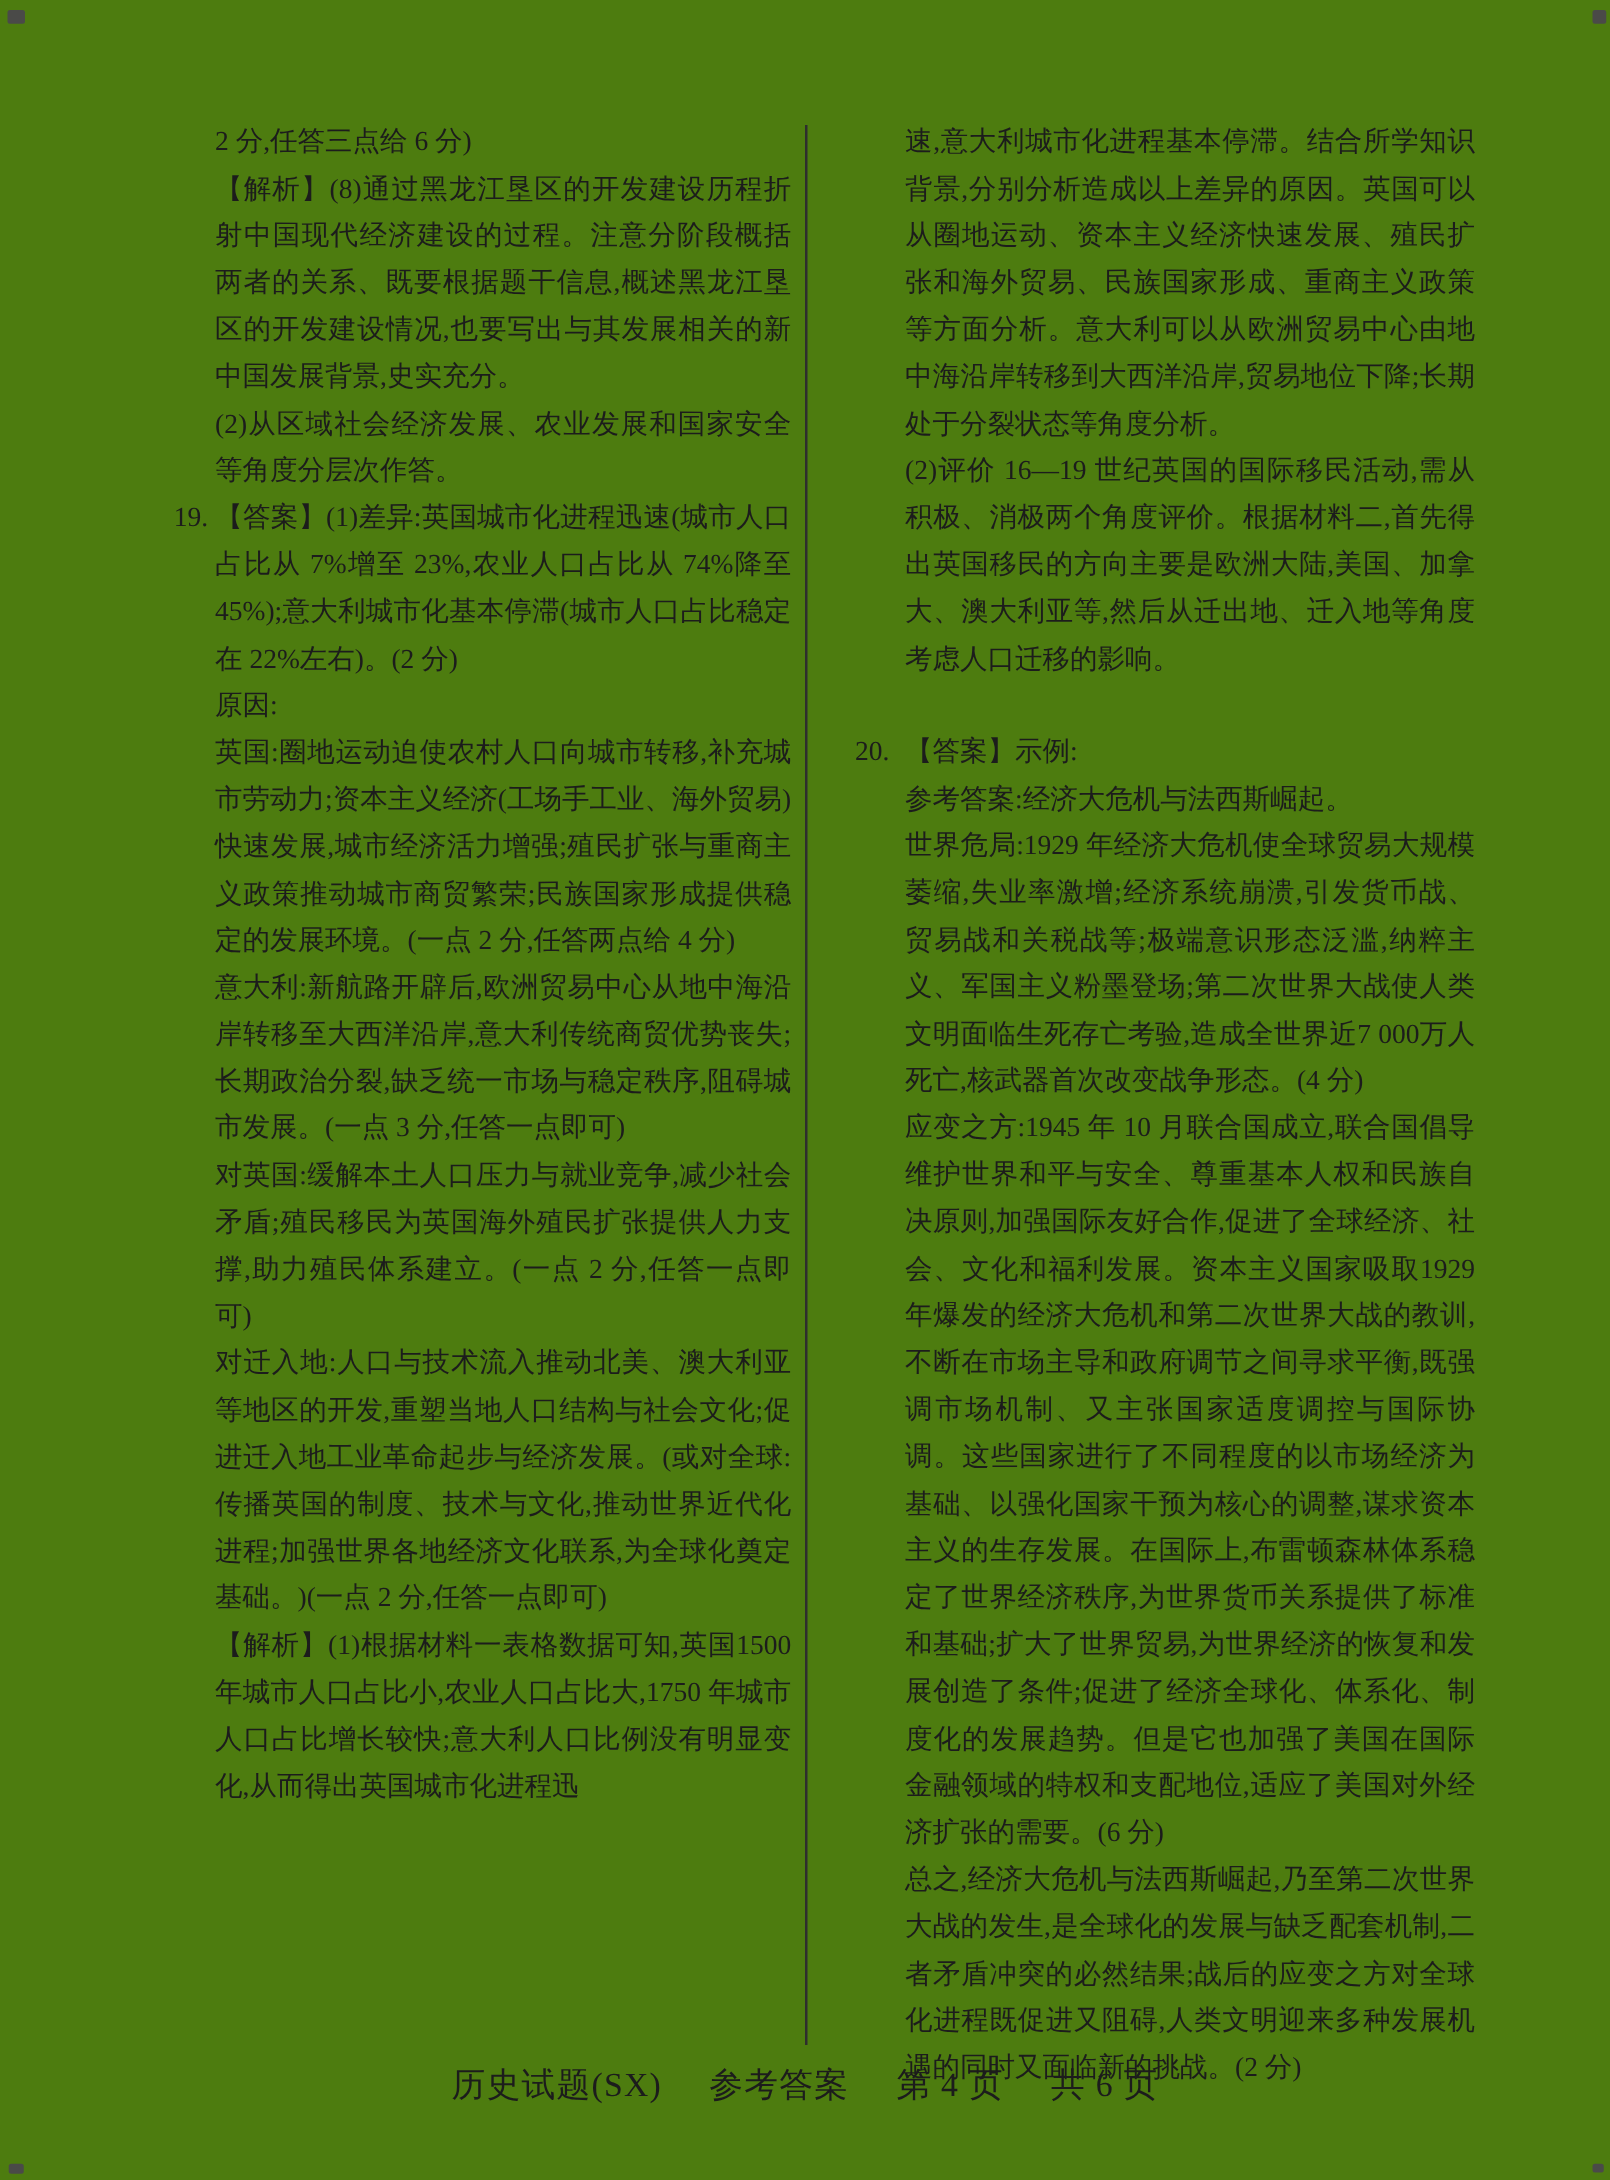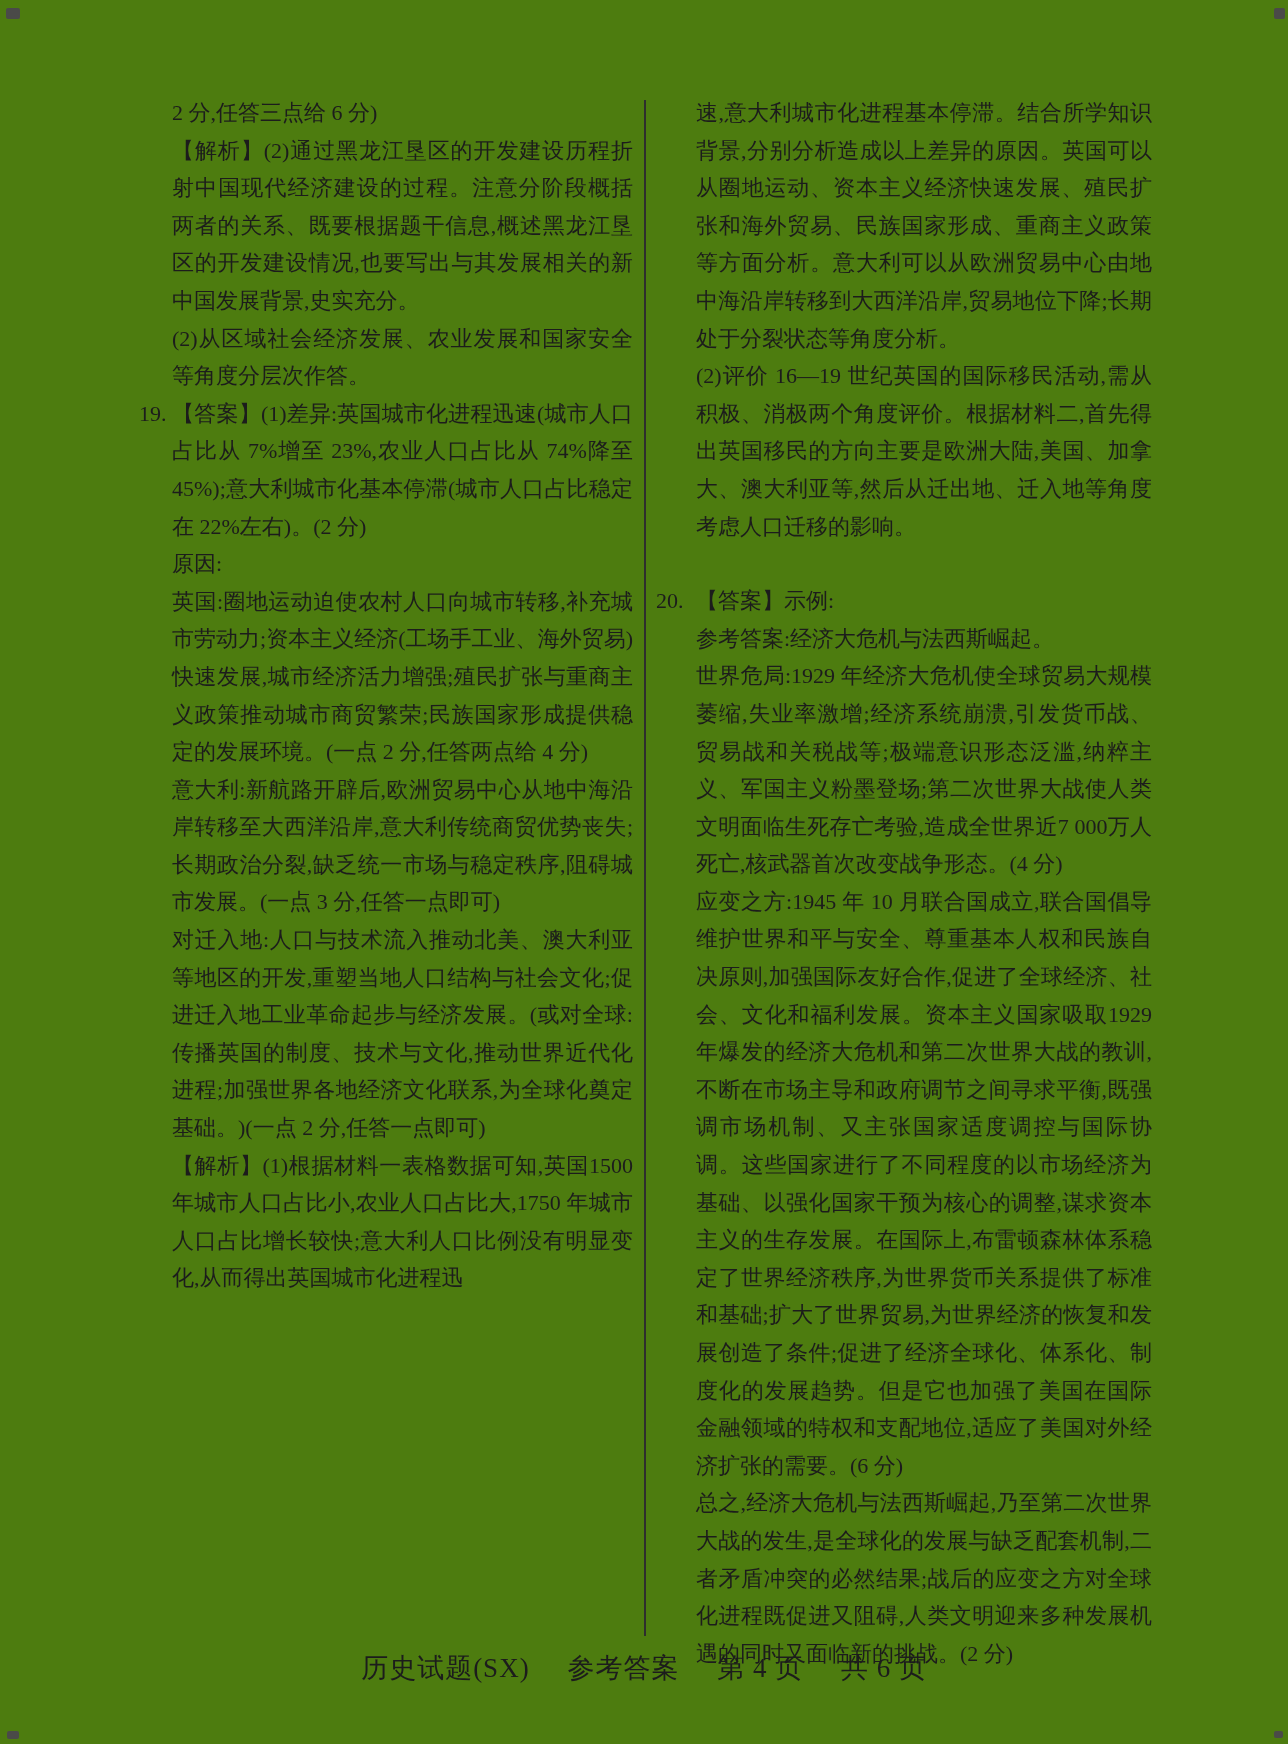--- a/index.html
+++ b/index.html
@@ -23,21 +23,21 @@
   }
   .col{
     position:absolute;
     top:94px;
     font-size:22px;
     line-height:37.6px;
     text-align:justify;
     color:#1c1c1c;
   }
   .col-left{left:139px;width:494px;}
-  .col-right{left:656px;width:496px;}
+  .col-right{left:684px;width:496px;}
   .para{margin:0;padding-left:33px;}
   .col-right .para{padding-left:40px;}
   .para.numbered{text-indent:-33px;}
   .col-right .para.numbered{text-indent:-40px;}
   .num{display:inline-block;text-indent:0;width:33px;}
   .col-right .num{width:40px;margin-top:37px;}
   .footer{
     position:absolute;
     top:1650px;left:0;width:100%;
     text-align:center;
@@ -59,26 +59,27 @@
 
   <div class="mark mark-tl"></div>
   <div class="mark mark-tr"></div>
   <div class="mark mark-bl"></div>
   <div class="mark mark-br"></div>
 
   <div class="divider"></div>
 
   <div class="col col-left" id="col-left">
       <p class="para"><span>2 分,任答三点给 6 分)</span></p>
-      <p class="para"><span>【解析】(2)通过黑龙江垦区的开发建设历程折射中国现代经济建设的过程。注意分阶段概括两者的关系、既要根据题干信息,概述黑龙江垦区的开发建设情况,也要写出与其发展相关的新中国发展背景,史实充分。</span></p>
+      <p class="para"><span>【解析】(8)通过黑龙江垦区的开发建设历程折射中国现代经济建设的过程。注意分阶段概括两者的关系、既要根据题干信息,概述黑龙江垦区的开发建设情况,也要写出与其发展相关的新中国发展背景,史实充分。</span></p>
       <p class="para"><span>(2)从区域社会经济发展、农业发展和国家安全等角度分层次作答。</span></p>
       <p class="para numbered"><span class="num">19.</span><span>【答案】(1)差异:英国城市化进程迅速(城市人口占比从 7%增至 23%,农业人口占比从 74%降至 45%);意大利城市化基本停滞(城市人口占比稳定在 22%左右)。(2 分)</span></p>
       <p class="para"><span>原因:</span></p>
       <p class="para"><span>英国:圈地运动迫使农村人口向城市转移,补充城市劳动力;资本主义经济(工场手工业、海外贸易)快速发展,城市经济活力增强;殖民扩张与重商主义政策推动城市商贸繁荣;民族国家形成提供稳定的发展环境。(一点 2 分,任答两点给 4 分)</span></p>
       <p class="para"><span>意大利:新航路开辟后,欧洲贸易中心从地中海沿岸转移至大西洋沿岸,意大利传统商贸优势丧失;长期政治分裂,缺乏统一市场与稳定秩序,阻碍城市发展。(一点 3 分,任答一点即可)</span></p>
+      <p class="para"><span>对英国:缓解本土人口压力与就业竞争,减少社会矛盾;殖民移民为英国海外殖民扩张提供人力支撑,助力殖民体系建立。(一点 2 分,任答一点即可)</span></p>
       <p class="para"><span>对迁入地:人口与技术流入推动北美、澳大利亚等地区的开发,重塑当地人口结构与社会文化;促进迁入地工业革命起步与经济发展。(或对全球:传播英国的制度、技术与文化,推动世界近代化进程;加强世界各地经济文化联系,为全球化奠定基础。)(一点 2 分,任答一点即可)</span></p>
       <p class="para"><span>【解析】(1)根据材料一表格数据可知,英国1500 年城市人口占比小,农业人口占比大,1750 年城市人口占比增长较快;意大利人口比例没有明显变化,从而得出英国城市化进程迅</span></p>
     </div>
   <div class="col col-right" id="col-right">
       <p class="para"><span>速,意大利城市化进程基本停滞。结合所学知识背景,分别分析造成以上差异的原因。英国可以从圈地运动、资本主义经济快速发展、殖民扩张和海外贸易、民族国家形成、重商主义政策等方面分析。意大利可以从欧洲贸易中心由地中海沿岸转移到大西洋沿岸,贸易地位下降;长期处于分裂状态等角度分析。</span></p>
       <p class="para"><span>(2)评价 16—19 世纪英国的国际移民活动,需从积极、消极两个角度评价。根据材料二,首先得出英国移民的方向主要是欧洲大陆,美国、加拿大、澳大利亚等,然后从迁出地、迁入地等角度考虑人口迁移的影响。</span></p>
       <p class="para numbered"><span class="num">20.</span><span>【答案】示例:</span></p>
       <p class="para"><span>参考答案:经济大危机与法西斯崛起。</span></p>
       <p class="para"><span>世界危局:1929 年经济大危机使全球贸易大规模萎缩,失业率激增;经济系统崩溃,引发货币战、贸易战和关税战等;极端意识形态泛滥,纳粹主义、军国主义粉墨登场;第二次世界大战使人类文明面临生死存亡考验,造成全世界近7 000万人死亡,核武器首次改变战争形态。(4 分)</span></p>
       <p class="para"><span>应变之方:1945 年 10 月联合国成立,联合国倡导维护世界和平与安全、尊重基本人权和民族自决原则,加强国际友好合作,促进了全球经济、社会、文化和福利发展。资本主义国家吸取1929 年爆发的经济大危机和第二次世界大战的教训,不断在市场主导和政府调节之间寻求平衡,既强调市场机制、又主张国家适度调控与国际协调。这些国家进行了不同程度的以市场经济为基础、以强化国家干预为核心的调整,谋求资本主义的生存发展。在国际上,布雷顿森林体系稳定了世界经济秩序,为世界货币关系提供了标准和基础;扩大了世界贸易,为世界经济的恢复和发展创造了条件;促进了经济全球化、体系化、制度化的发展趋势。但是它也加强了美国在国际金融领域的特权和支配地位,适应了美国对外经济扩张的需要。(6 分)</span></p>

